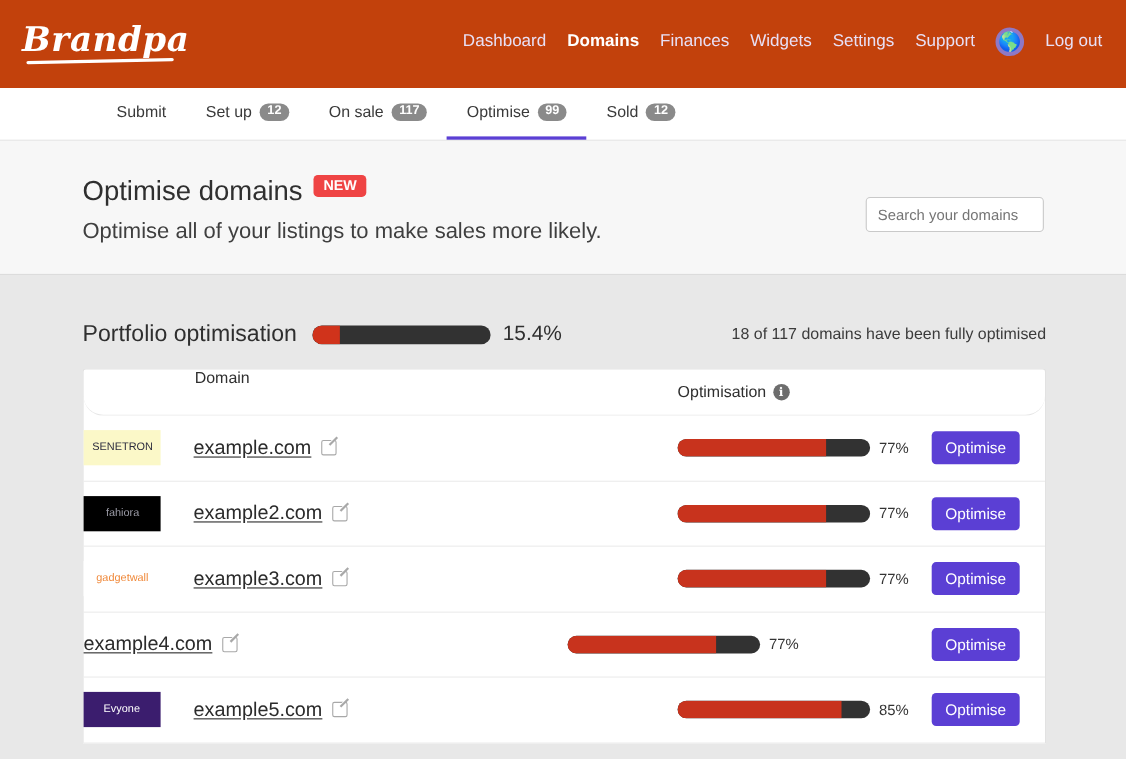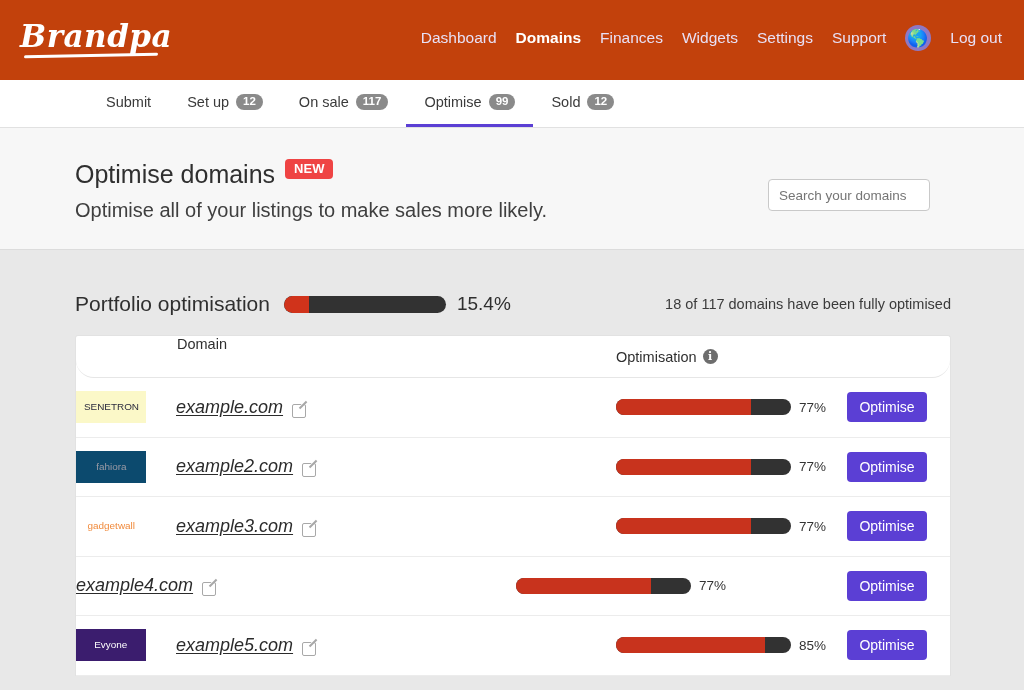--- a/index.html
+++ b/index.html
@@ -89,21 +89,21 @@
     border-radius: 9px;
     font-size: 11.5px;
     font-weight: bold;
     padding: 2px 7px 2.5px;
     line-height: 1;
   }
 
   
   .headband {
     background: #f7f7f7;
-    padding: 32px 94px 28px 75px;
+    padding: 32px 75px 28px 75px;
     display: flex;
     align-items: flex-start;
     border-bottom: 1px solid #dcdcdc;
     height: 122px;
   }
   .headband-left { flex: 1; }
   .page-title {
     font-size: 25px;
     font-weight: normal;
     color: #2f2f2f;
@@ -217,21 +217,21 @@
     height: 32px;
     display: flex;
     align-items: center;
     justify-content: center;
     overflow: hidden;
   }
   .logo-thumb span { transform: scale(.62); white-space: nowrap; }
 
   .dom-cell {
     width: 440px; flex: none;
-    display: flex; align-items: flex-end; gap: 9px; font-style: italic;
+    display: flex; align-items: center; gap: 9px;
   }
   .dom-link {
     font-size: 18px;
     color: #2b2b2b;
     text-decoration: underline;
     text-underline-offset: 2px;
   }
   .edit-icon {
     width: 14px; height: 14px;
     border: 1.6px solid #a8a8a8;
@@ -364,21 +364,21 @@
         <div class="opt-cell">
           <span class="row-bar">
             <i style="width:77%"></i>
           </span>
           <span class="row-pct">77%</span>
         </div>
         <div class="btn-cell"><button class="btn-optimise">Optimise</button></div>
       </div>
       <div class="row">
         <div class="logo-cell">
-          <div class="logo-thumb" style="background:#0c4a6e;color:#9a9aa5">
+          <div class="logo-thumb" style="background:#000000;color:#9a9aa5">
             <span>fahiora</span>
           </div>
         </div>
         <div class="dom-cell">
           <a class="dom-link" href="#">example2.com</a>
           <span class="edit-icon"></span>
         </div>
         <div class="opt-cell">
           <span class="row-bar">
             <i style="width:77%"></i>

